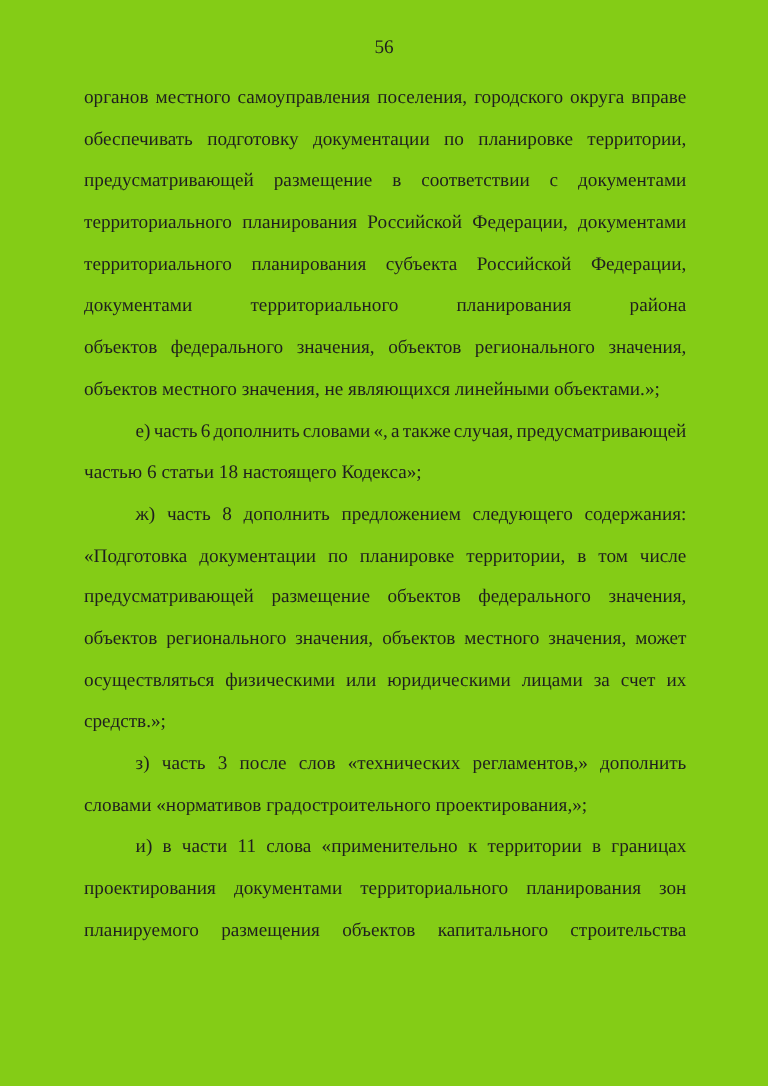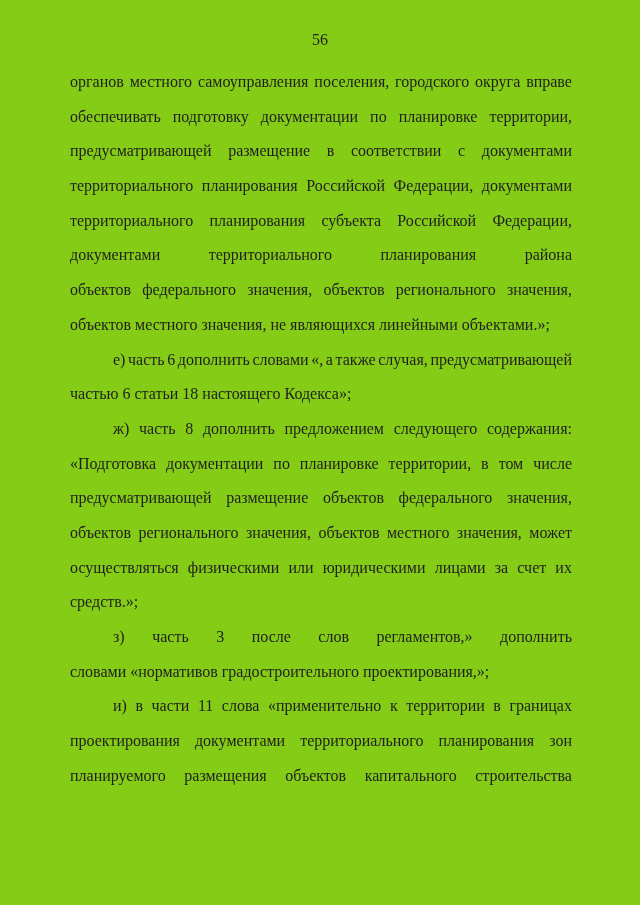--- a/index.html
+++ b/index.html
@@ -183,20 +183,21 @@
       <div class="line end">средств.»;</div>
     </div>
 
     <div>
       <div class="line just ind">
           <span>з)</span>
           <span>часть</span>
           <span>3</span>
           <span>после</span>
           <span>слов</span>
+          <span>«технических</span>
           <span>регламентов,»</span>
           <span>дополнить</span>
         </div>
       <div class="line end">словами «нормативов градостроительного проектирования,»;</div>
     </div>
 
     <div>
       <div class="line just ind">
           <span>и)</span>
           <span>в</span>

